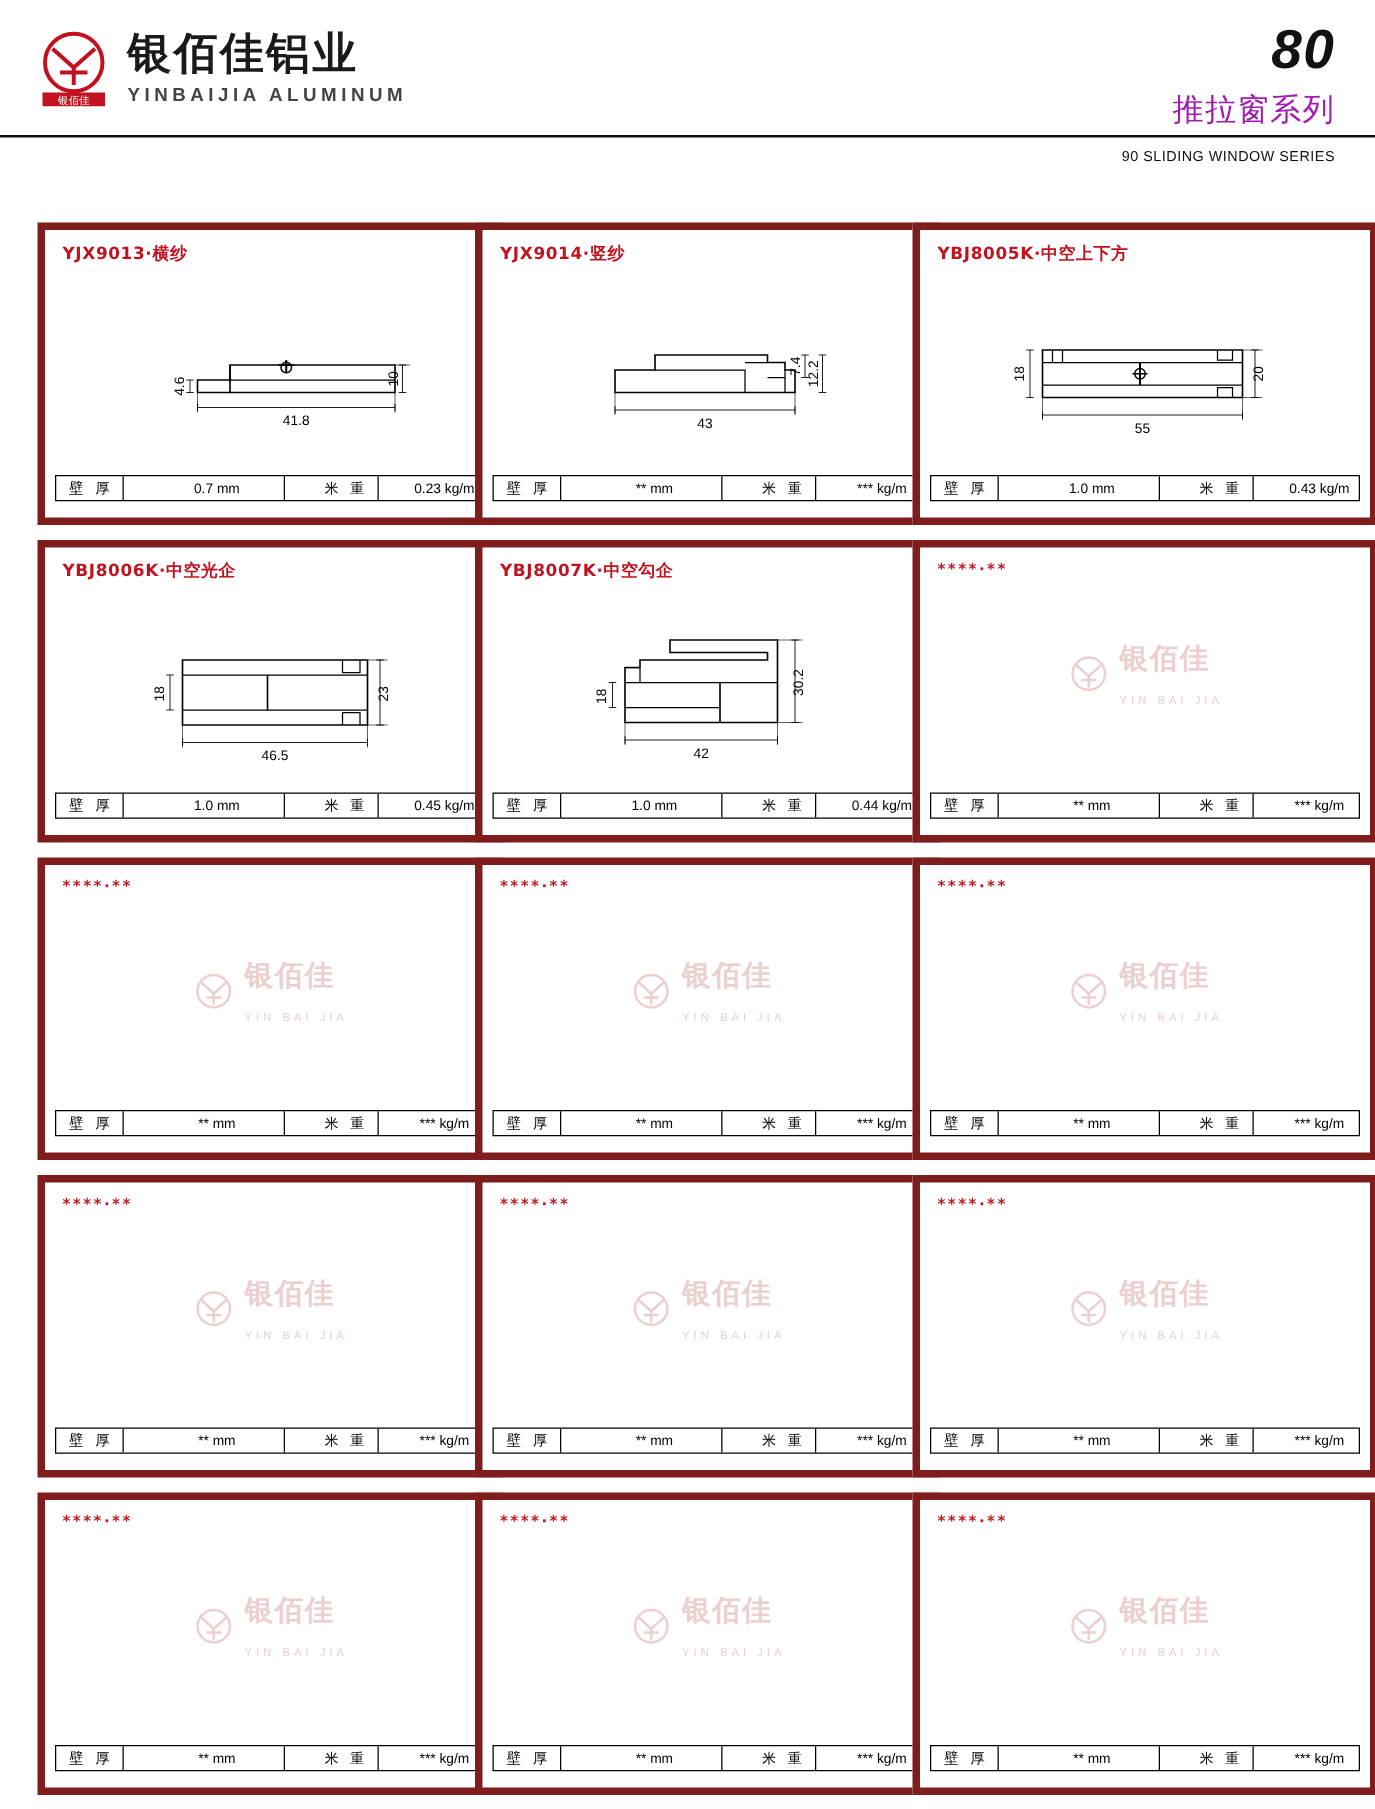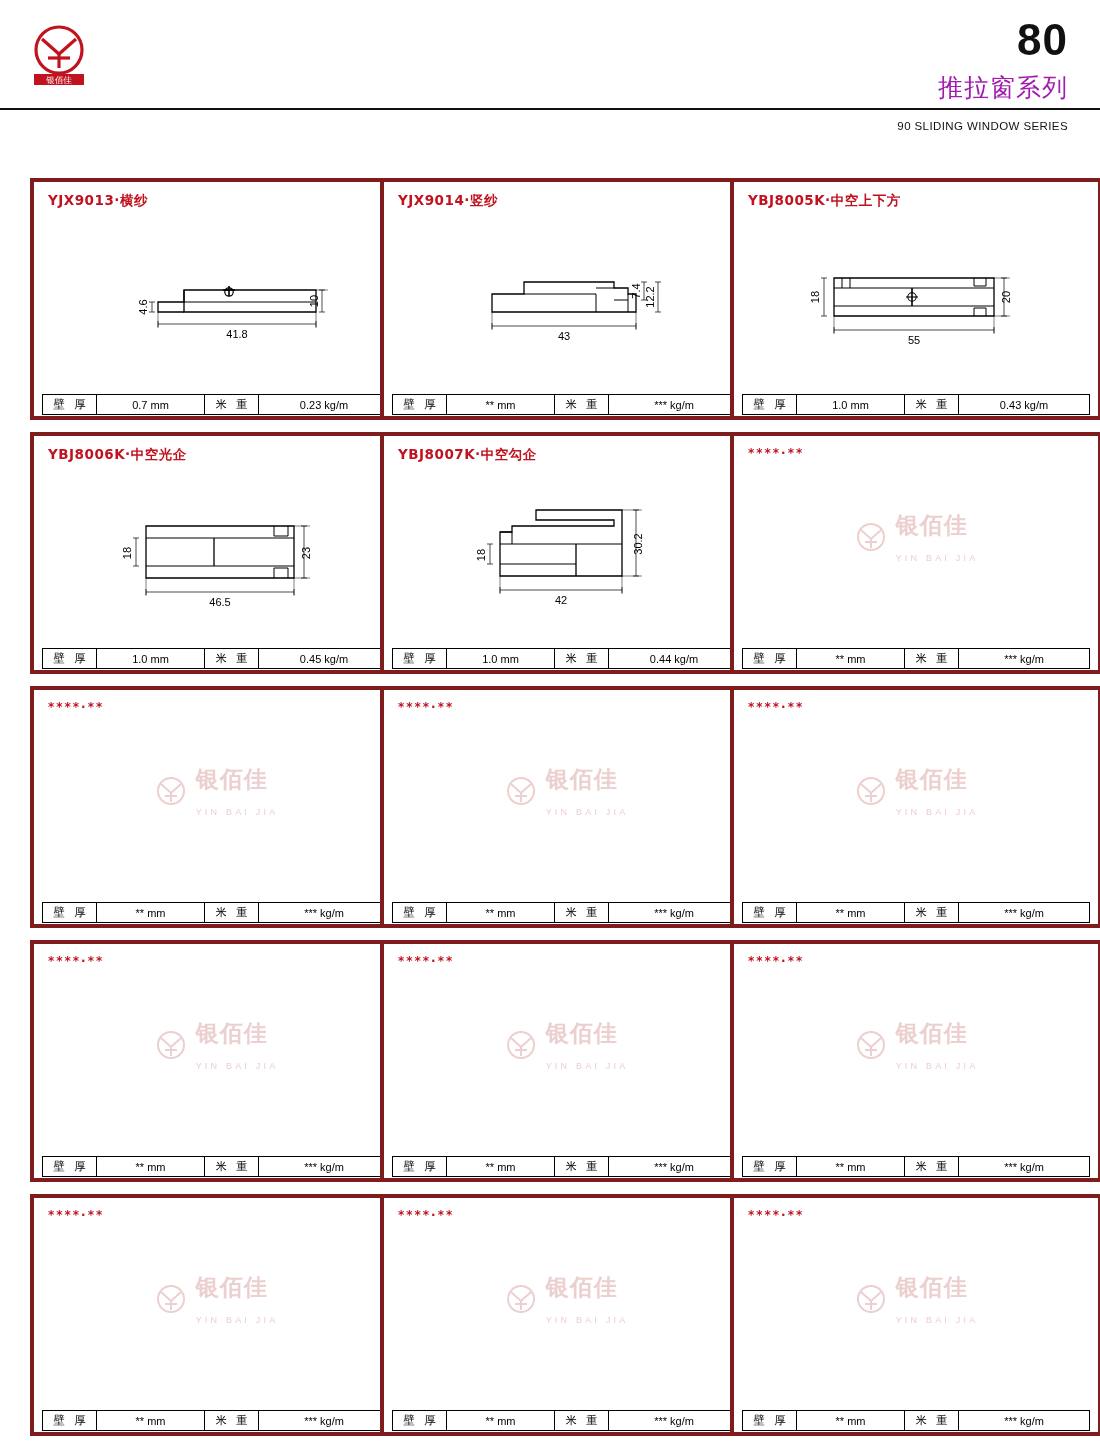--- a/index.html
+++ b/index.html
@@ -55,20 +55,21 @@
     right: 32px;
     top: 18px;
     text-align: right;
   }
   .series-num {
     font-size: 44px;
     font-weight: bold;
     color: #111;
     line-height: 1;
     letter-spacing: 1px;
+    font-style: italic;
   }
   .series-cn {
     font-family: Liberation Sans, sans-serif;
     font-size: 25px;
     color: #a21caf;
     margin-top: 9px;
     letter-spacing: 1px;
   }
   .header-rule {
     position: absolute;
@@ -93,21 +94,21 @@
     top: 178px;
     width: 1040px;
     display: grid;
     grid-template-columns: repeat(3, 340px);
     grid-gap: 12px 10px;
   }
   .card {
     position: relative;
     width: 372px;
     height: 242px;
-    border: 4px solid #7f1d1d;
+    border: 6px solid #7f1d1d;
     background: #fff;
     text-decoration: underline;
   }
   .card-title {
     position: absolute;
     left: 14px;
     top: 10px;
     font-family: "DejaVu Sans", sans-serif;
     font-size: 13.5px;
     font-weight: bold;
@@ -155,25 +156,26 @@
     color: #eccfcf;
     letter-spacing: 3.2px;
     margin-top: 16px;
   }
 
   
   .spec {
     position: absolute;
     left: 8px;
     right: 8px;
-    bottom: 1px;
+    bottom: 13px;
     height: 21px;
     display: flex;
     border: 1px solid #000;
     font-size: 11px;
+    gap: 21px;
   }
   .spec div {
     display: flex;
     align-items: center;
     justify-content: center;
     height: 100%;
   }
   .spec .lbl {
     width: 54px;
     font-family: "DejaVu Sans", sans-serif;
@@ -213,20 +215,24 @@
       <div class="brand-logo">
         <svg viewBox="0 0 62 62" width="62" height="62">
           <circle cx="31" cy="26" r="23" fill="none" stroke="#c1121f" stroke-width="3.2"></circle>
           <path d="M14 15 L31 30 L48 15" fill="none" stroke="#c1121f" stroke-width="3.2"></path>
           <path d="M31 30 L31 44" stroke="#c1121f" stroke-width="3.2"></path>
           <path d="M20 34 L42 34" stroke="#c1121f" stroke-width="3.2"></path>
           <rect x="6" y="50" width="50" height="11" fill="#c1121f"></rect>
           <text x="31" y="59" text-anchor="middle" font-family="DejaVu Sans, sans-serif" font-size="8.5" fill="#fff">银佰佳</text>
         </svg>
       </div>
+      <div>
+        <div class="brand-text-cn">银佰佳铝业</div>
+        <div class="brand-text-en">YINBAIJIA ALUMINUM</div>
+      </div>
     </div>
 
     <div class="header-right">
       <div class="series-num">80</div>
       <div class="series-cn">推拉窗系列</div>
     </div>
 
     <div class="header-rule"></div>
     <div class="series-en">90 SLIDING WINDOW SERIES</div>
   </div>

